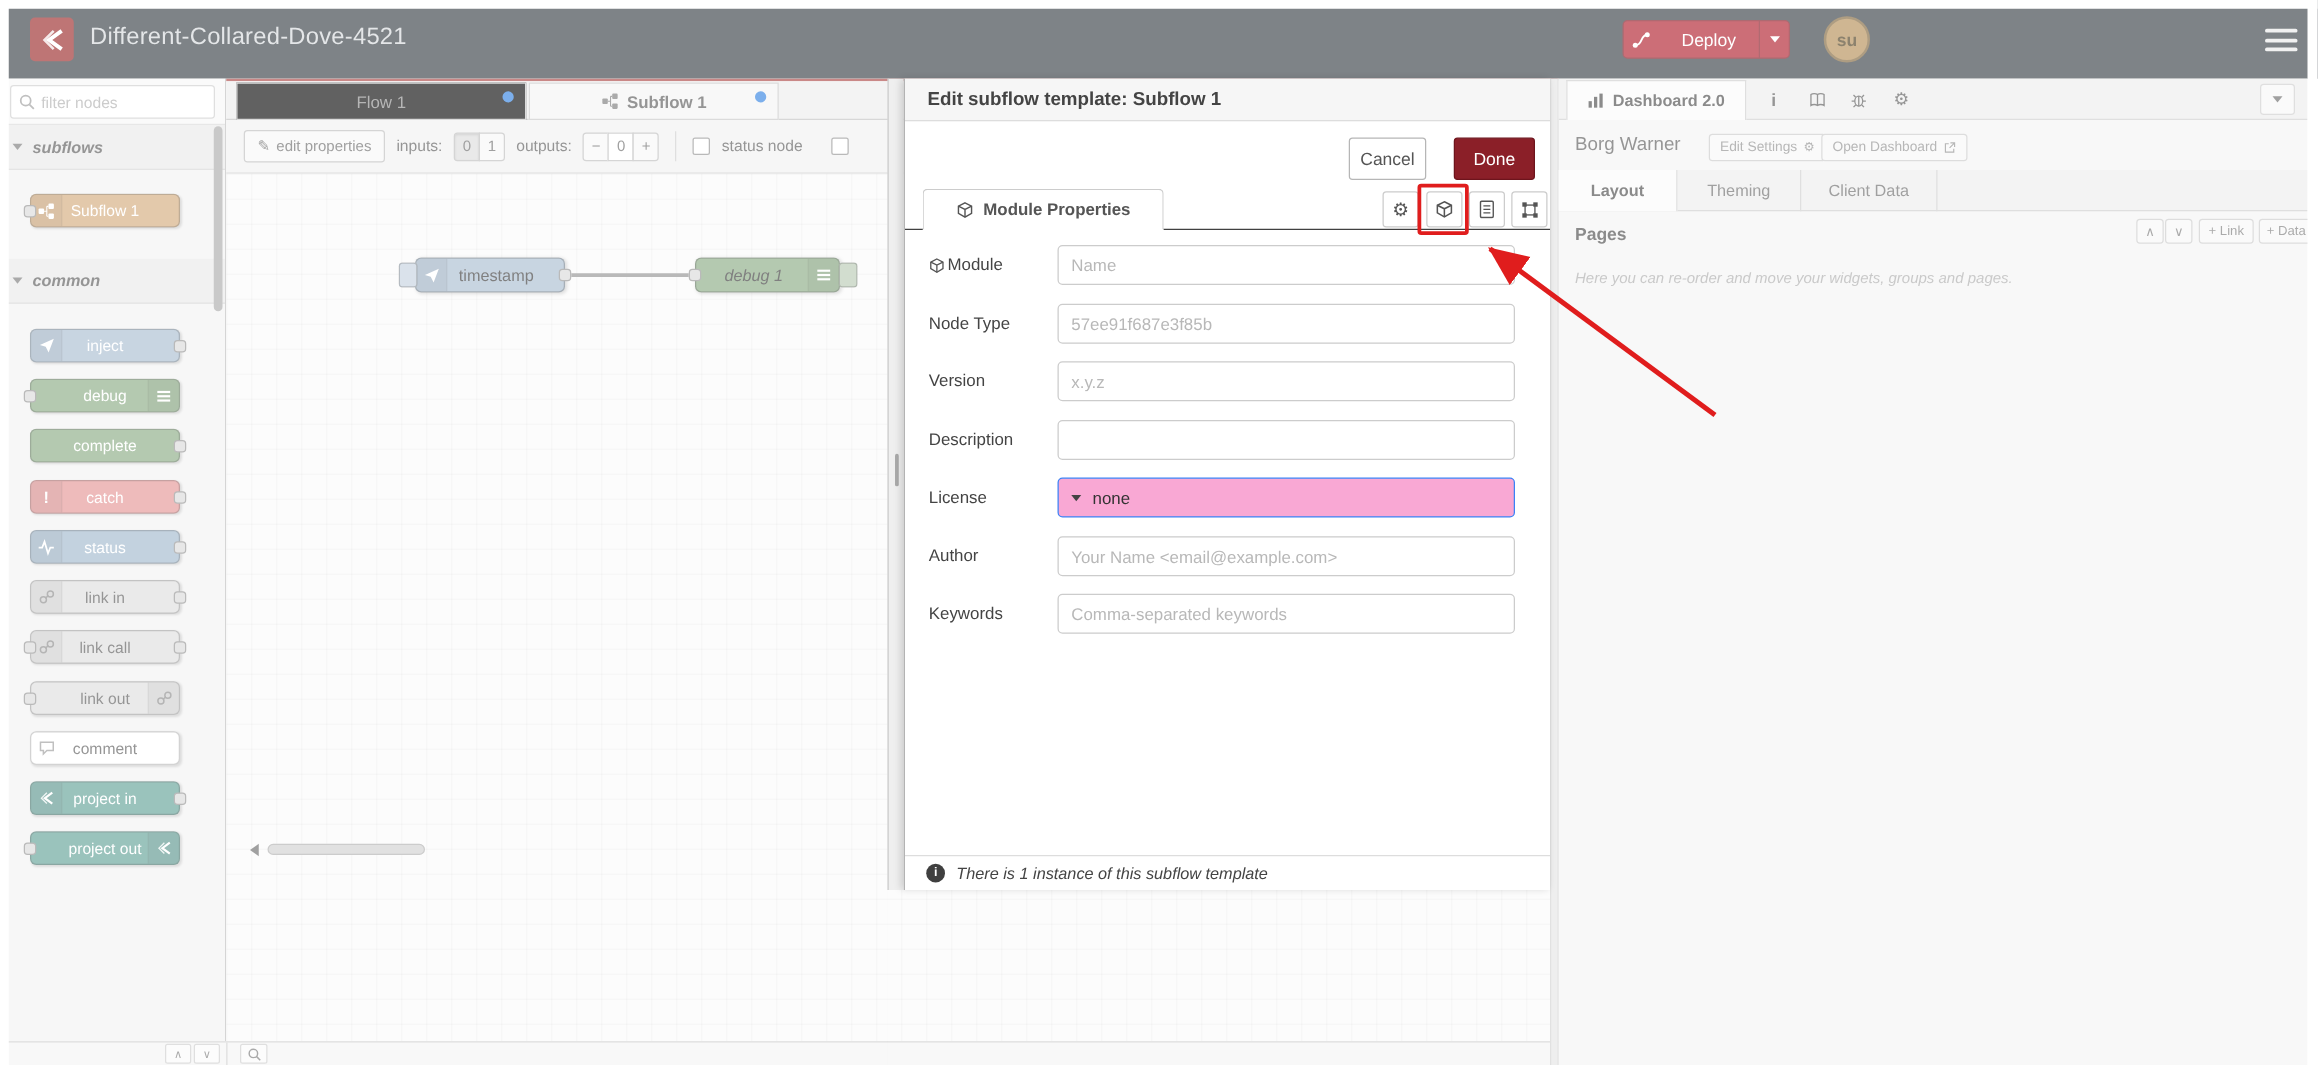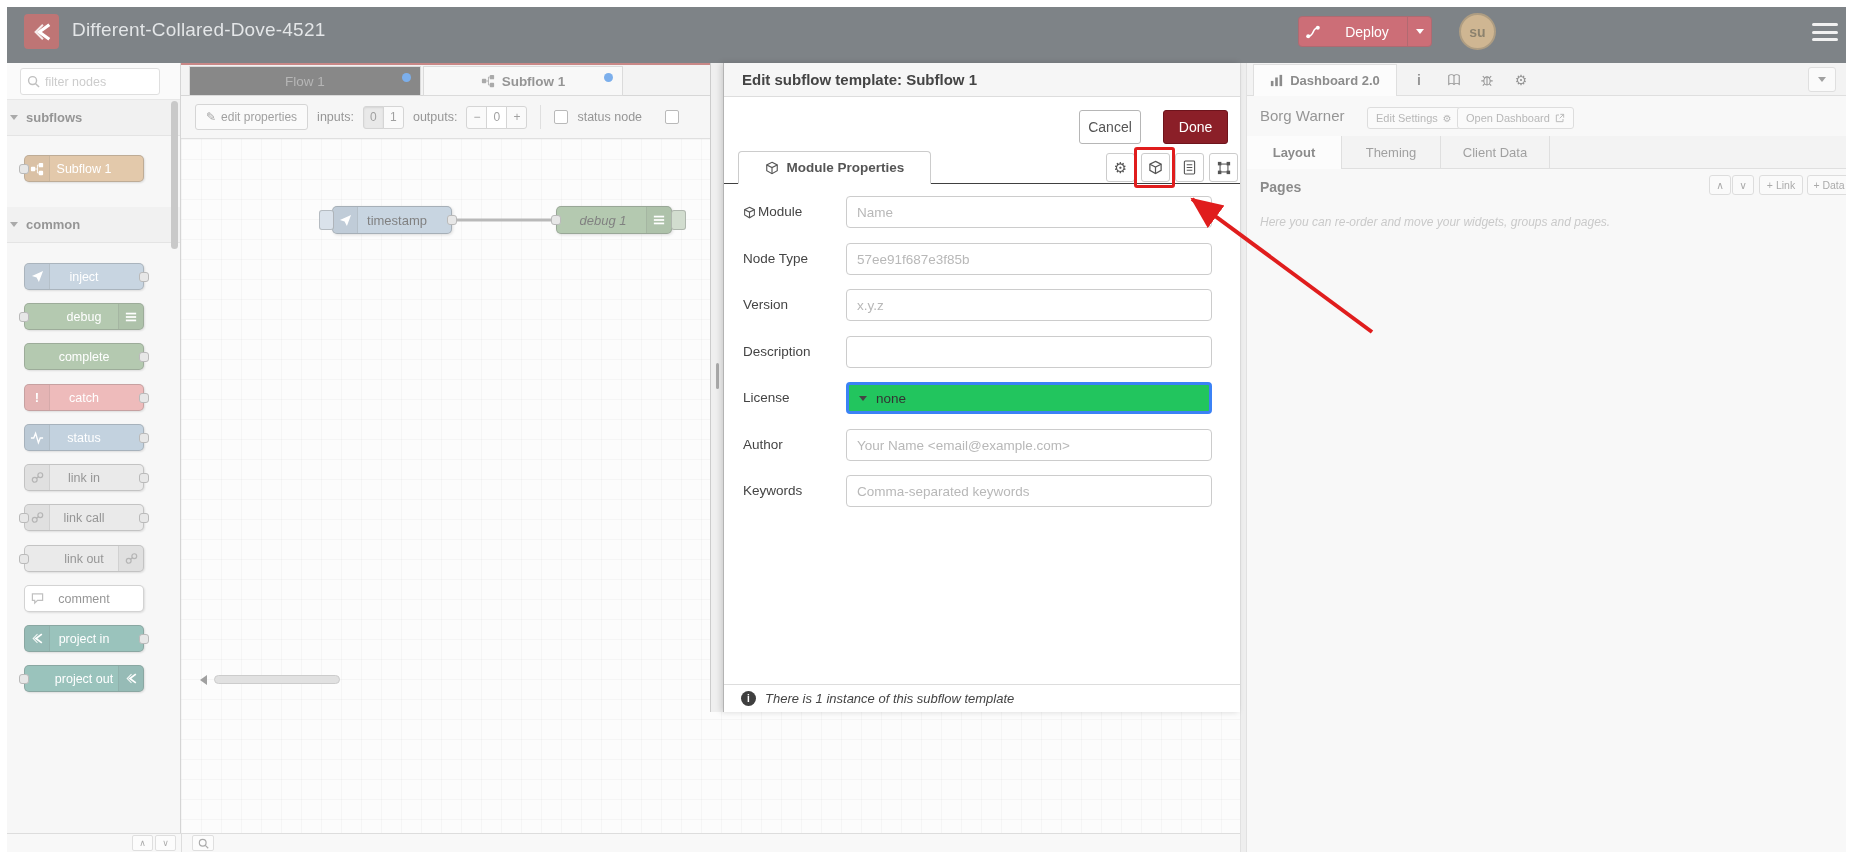--- a/index.html
+++ b/index.html
@@ -19,43 +19,43 @@
   .dep-lbl { flex:1; text-align:center; }
   .dep-caret { width:24px; height:100%; border-left:1px solid rgba(0,0,0,.25); display:flex; align-items:center; justify-content:center; }
   .tri-down { width:0; height:0; border-left:4px solid transparent; border-right:4px solid transparent; border-top:5px solid currentColor; display:inline-block; }
   .avatar { position:absolute; left:1459px; top:13px; width:37px; height:37px; border-radius:50%; background:#b28a50;
     border:2px solid #7d6136; color:#463615; font-weight:bold; font-size:14px; display:flex; align-items:center; justify-content:center; }
   .burger { position:absolute; left:1812px; top:23px; width:26px; height:18px; display:flex; flex-direction:column; justify-content:space-between; }
   .burger i { display:block; height:3px; background:#e8e8e8; border-radius:2px; }
 
   
   .palette { position:absolute; left:0; top:63px; width:181px; height:770px; background:#f3f3f3; border-right:1px solid #bbb; }
-  .psearch { position:absolute; left:0; top:0; width:100%; height:37px; background:#f7f7f7; border-bottom:1px solid #d9d9d9; padding:5px 20px; }
+  .psearch { position:absolute; left:0; top:0; width:100%; height:37px; background:#f7f7f7; border-bottom:1px solid #d9d9d9; padding:5px 8px; }
   .psearch-box { width:100%; height:27px; background:#fff; border:1px solid #ccc; border-radius:3px; display:flex; align-items:center; padding:0 6px; gap:5px; }
   .psearch-box input { border:none; outline:none; width:110px; font-size:12.5px; color:#555; background:transparent; }
   .psearch-box input::placeholder { color:#adadad; }
   .pcat { position:absolute; left:0; width:100%; height:36px; background:#e9e9e9; border-bottom:1px solid #d4d4d4;
-    display:flex; align-items:center; padding-left:10px; gap:8px; font-size:13px; font-weight:bold; color:#555; }
+    display:flex; align-items:center; padding-left:10px; gap:8px; font-size:13px; font-weight:bold; color:#555;font-style:italic; }
   .caret-g { width:0;height:0;border-left:4px solid transparent;border-right:4px solid transparent;border-top:5px solid #777; }
   .pnode { position:absolute; left:24px; width:120px; height:27px; border:1px solid rgba(0,0,0,.28); border-radius:5px;
     display:flex; align-items:center; justify-content:center; font-size:12.5px; color:#fff; box-shadow:1px 1px 2px rgba(0,0,0,.18); }
   .pnode.dark { color:#555; }
   .itab { position:absolute; top:0; bottom:0; width:25px; background:rgba(0,0,0,.07); display:flex; align-items:center; justify-content:center; }
   .itab.l { left:0; border-right:1px solid rgba(0,0,0,.12); border-radius:4px 0 0 4px; }
   .itab.r { right:0; border-left:1px solid rgba(0,0,0,.12); border-radius:0 4px 4px 0; }
   .itab.plain { background:transparent; border:none; }
   .pport { position:absolute; width:10px; height:10px; background:#d9d9d9; border:1px solid #909090; border-radius:3px; top:8px; }
   .pport.l { left:-6px; } .pport.r { right:-6px; }
   .pscroll { position:absolute; right:2px; top:38px; width:7px; height:148px; background:#a9a9a9; border-radius:4px; }
 
   
   .wsp { position:absolute; left:181px; top:63px; width:1066px; height:789px; background:#fafafa; }
   .redline { position:absolute; left:0; top:0; width:100%; height:2px; background:#a8403e; }
   .tabbar { position:absolute; left:0; top:2px; width:100%; height:31px; background:#ececec; border-bottom:1px solid #bfbfbf; }
-  .wtab { position:absolute; top:1px; height:30px; background:#404040; border:1px solid #c6c6c6; display:flex; align-items:center;
+  .wtab { position:absolute; top:1px; height:30px; background:#000000; border:1px solid #c6c6c6; display:flex; align-items:center;
     justify-content:center; gap:7px; font-size:13.5px; color:#8a8a8a; }
   .wtab.active { background:#f4f4f4; color:#555; font-weight:bold; }
   .dirty-dot { position:absolute; top:6px; right:9px; width:9px; height:9px; border-radius:50%; background:#2d7fe0; }
   .toolbar { position:absolute; left:0; top:33px; width:100%; height:43px; background:#f0f0f0; border-bottom:1px solid #ccc;
     display:flex; align-items:center; padding-left:14px; gap:9px; font-size:12.5px; color:#555; }
   .btn { background:#f7f7f7; border:1px solid #bbb; border-radius:3px; color:#666; font-size:12px;
     display:inline-flex; align-items:center; justify-content:center; gap:5px; }
   .tb-btn { height:26px; padding:0 10px; }
   .mini { width:21px; height:23px; padding:0; }
   .mini.active { background:#dcdcdc; box-shadow:inset 0 1px 2px rgba(0,0,0,.15); }
@@ -118,21 +118,21 @@
   .tray-tab { position:absolute; left:14px; top:0; width:193px; height:33px; background:#fff; border:1px solid #ccc; border-bottom:1px solid #fff;
     border-radius:4px 4px 0 0; display:flex; align-items:center; justify-content:center; gap:8px; font-size:13.5px; font-weight:bold; color:#555; }
   .ticon { position:absolute; top:2px; width:29px; height:29px; background:#fff; border:1px solid #ccc; border-radius:3px;
     color:#555; display:flex; align-items:center; justify-content:center; font-size:15px; }
   .frow { position:absolute; left:0; width:100%; height:32px; }
   .frow .flabel { position:absolute; left:19px; top:0; width:100px; line-height:32px; font-size:13.5px; color:#444;
     display:flex; align-items:center; gap:2px; }
   .frow input { position:absolute; left:122px; top:0; width:366px; height:32px; border:1px solid #ccc; border-radius:4px;
     padding:0 10px; font-size:13.5px; color:#333; font-family:"Liberation Sans",sans-serif; outline:none; }
   .frow input::placeholder { color:#b8b8b8; }
-  .fselect { position:absolute; left:122px; top:0; width:366px; height:32px; background:#22c55e; border:3px solid #3b82f6;
+  .fselect { position:absolute; left:122px; top:0; width:366px; height:32px; background:#f9a8d4; border:1px solid #3b82f6;
     border-radius:4px; display:flex; align-items:center; gap:9px; padding:0 10px; font-size:13.5px; color:#333; }
   .tray-foot { position:absolute; left:0; top:621px; width:100%; height:28px; border-top:1px solid #ddd; background:#fff;
     display:flex; align-items:center; gap:9px; padding-left:17px; font-size:13px; font-style:italic; color:#444; }
   .info-dot { width:15px; height:15px; border-radius:50%; background:#3f3f3f; color:#fff; font-size:10px; font-weight:bold;
     font-style:normal; display:flex; align-items:center; justify-content:center; }
 
   
   .shade { position:absolute; background:rgba(255,255,255,.38); z-index:5; }
   .anno-box { position:absolute; left:1134px; top:147px; width:41px; height:41px; border:3px solid #e01d1d; border-radius:3px; z-index:25; }
   .anno-svg { position:absolute; inset:0; z-index:25; pointer-events:none; }

